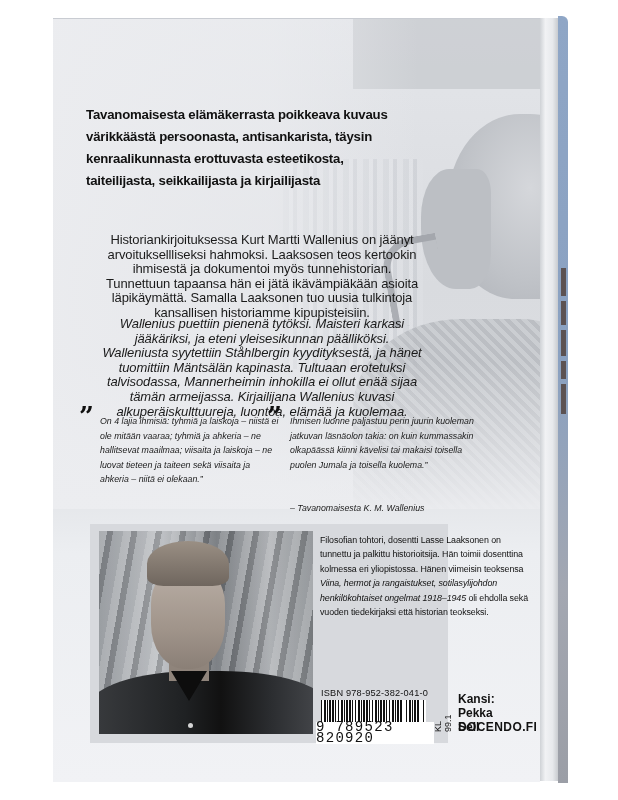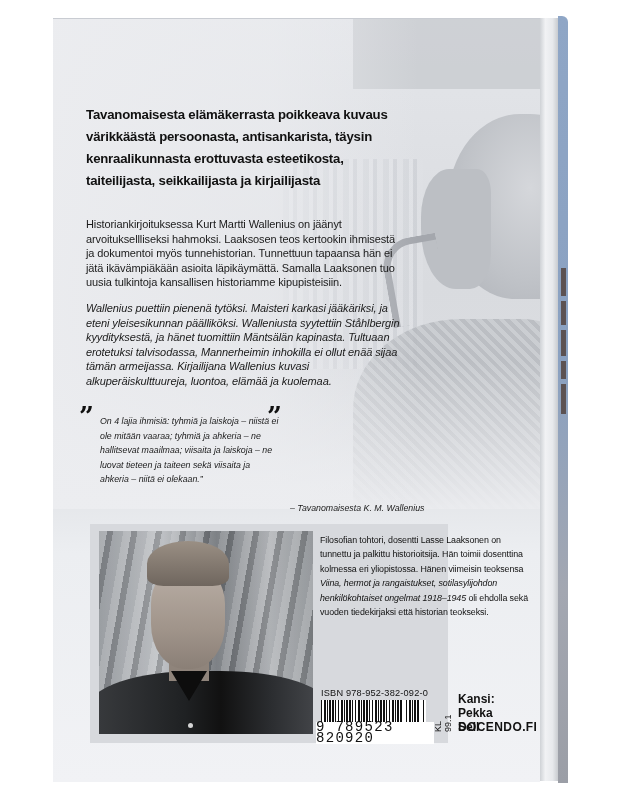--- a/index.html
+++ b/index.html
@@ -36,22 +36,22 @@
   .bg-fade { position: absolute; left: 0; top: 0; width: 487px; height: 490px;
     background: linear-gradient(90deg, rgba(236,237,240,.9) 0%, rgba(236,237,240,.65) 45%, rgba(236,237,240,0) 75%),
                 linear-gradient(180deg, rgba(236,237,240,0) 70%, rgba(236,237,240,.95) 100%); }
 
   .headline {
     position: absolute; left: 33px; top: 85px; width: 330px; margin: 0;
     font-family: "Liberation Sans", sans-serif; font-weight: bold; font-size: 13.2px;
     line-height: 22px; color: #111; letter-spacing: -0.2px;
   }
   .para {
-    position: absolute; left: 33px; width: 320px; margin: 0;
-    font-size: 11px; line-height: 14.6px; color: #1a1a1a; letter-spacing: -0.1px;
+    position: absolute; left: 33px; width: 320px; margin: 16px;
+    font-size: 13px; line-height: 14.6px; color: #1a1a1a; letter-spacing: -0.1px; text-align: center;
   }
   .p1 { top: 198px; }
   .p2 { top: 282px; font-style: italic; }
 
   .quote-mark {
     position: absolute; font-family: "DejaVu Serif", serif; font-weight: bold; font-size: 26px;
     line-height: 20px; color: #111;
   }
   .q1-mark { left: 26px; top: 387px; }
   .q2-mark { left: 214px; top: 387px; }
@@ -123,36 +123,37 @@
     </div>
 
     <p class="headline">Tavanomaisesta elämäkerrasta poikkeava kuvaus värikkäästä persoonasta, antisankarista, täysin kenraalikunnasta erottuvasta esteetikosta, taiteilijasta, seikkailijasta ja kirjailijasta</p>
     <p class="para p1">Historiankirjoituksessa Kurt Martti Wallenius on jäänyt arvoituksellliseksi hahmoksi. Laaksosen teos kertookin ihmisestä ja dokumentoi myös tunnehistorian. Tunnettuun tapaansa hän ei jätä ikävämpiäkään asioita läpikäymättä. Samalla Laaksonen tuo uusia tulkintoja kansallisen historiamme kipupisteisiin.</p>
     <p class="para p2">Wallenius puettiin pienenä tytöksi. Maisteri karkasi jääkäriksi, ja eteni yleisesikunnan päälliköksi. Walleniusta syytettiin Ståhlbergin kyydityksestä, ja hänet tuomittiin Mäntsälän kapinasta. Tultuaan erotetuksi talvisodassa, Mannerheimin inhokilla ei ollut enää sijaa tämän armeijassa. Kirjailijana Wallenius kuvasi alkuperäiskulttuureja, luontoa, elämää ja kuolemaa.</p>
 
     <span class="quote-mark q1-mark">”</span>
     <p class="quote q1">On 4 lajia ihmisiä: tyhmiä ja laiskoja – niistä ei ole mitään vaaraa; tyhmiä ja ahkeria – ne hallitsevat maailmaa; viisaita ja laiskoja – ne luovat tieteen ja taiteen sekä viisaita ja ahkeria – niitä ei olekaan.”</p>
 
     <span class="quote-mark q2-mark">”</span>
+    <p class="quote q2">Ihmisen luonne paljastuu perin juurin kuoleman jatkuvan läsnäolon takia: on kuin kummassakin olkapäässä kiinni kävelisi tai makaisi toisella puolen Jumala ja toisella kuolema.”</p>
     <span class="q2-attr">– Tavanomaisesta K. M. Wallenius</span>
 
     <div class="author-panel">
       <div class="author-photo">
         <div class="ap-trees"></div>
         <div class="ap-body"></div>
         <div class="ap-neck"></div>
         <div class="ap-face"></div>
         <div class="ap-hair"></div>
         <div class="ap-collar"></div>
         <div class="ap-button"></div>
       </div>
 
       <p class="bio"><span>Filosofian tohtori, dosentti Lasse Laaksonen on tunnettu ja palkittu historioitsija. Hän toimii dosenttina kolmessa eri yliopistossa. Hänen viimeisin teoksensa </span><em>Viina, hermot ja rangaistukset, sotilasylijohdon henkilökohtaiset ongelmat 1918–1945</em><span> oli ehdolla sekä vuoden tiedekirjaksi että historian teokseksi.</span></p>
 
-      <span class="isbn-label">ISBN 978-952-382-092-0</span>
+      <span class="isbn-label">ISBN 978-952-382-041-0</span>
       <div class="barcode"></div>
       <span class="barcode-num">9 789523 820920</span>
       <span class="price">KL 99.1</span>
       <span class="cover-credit">Kansi: Pekka Sell</span>
       <span class="publisher">DOCENDO.FI</span>
     </div>
   </div>
 
   <div class="hinge"></div>
   <div class="spine"></div>

